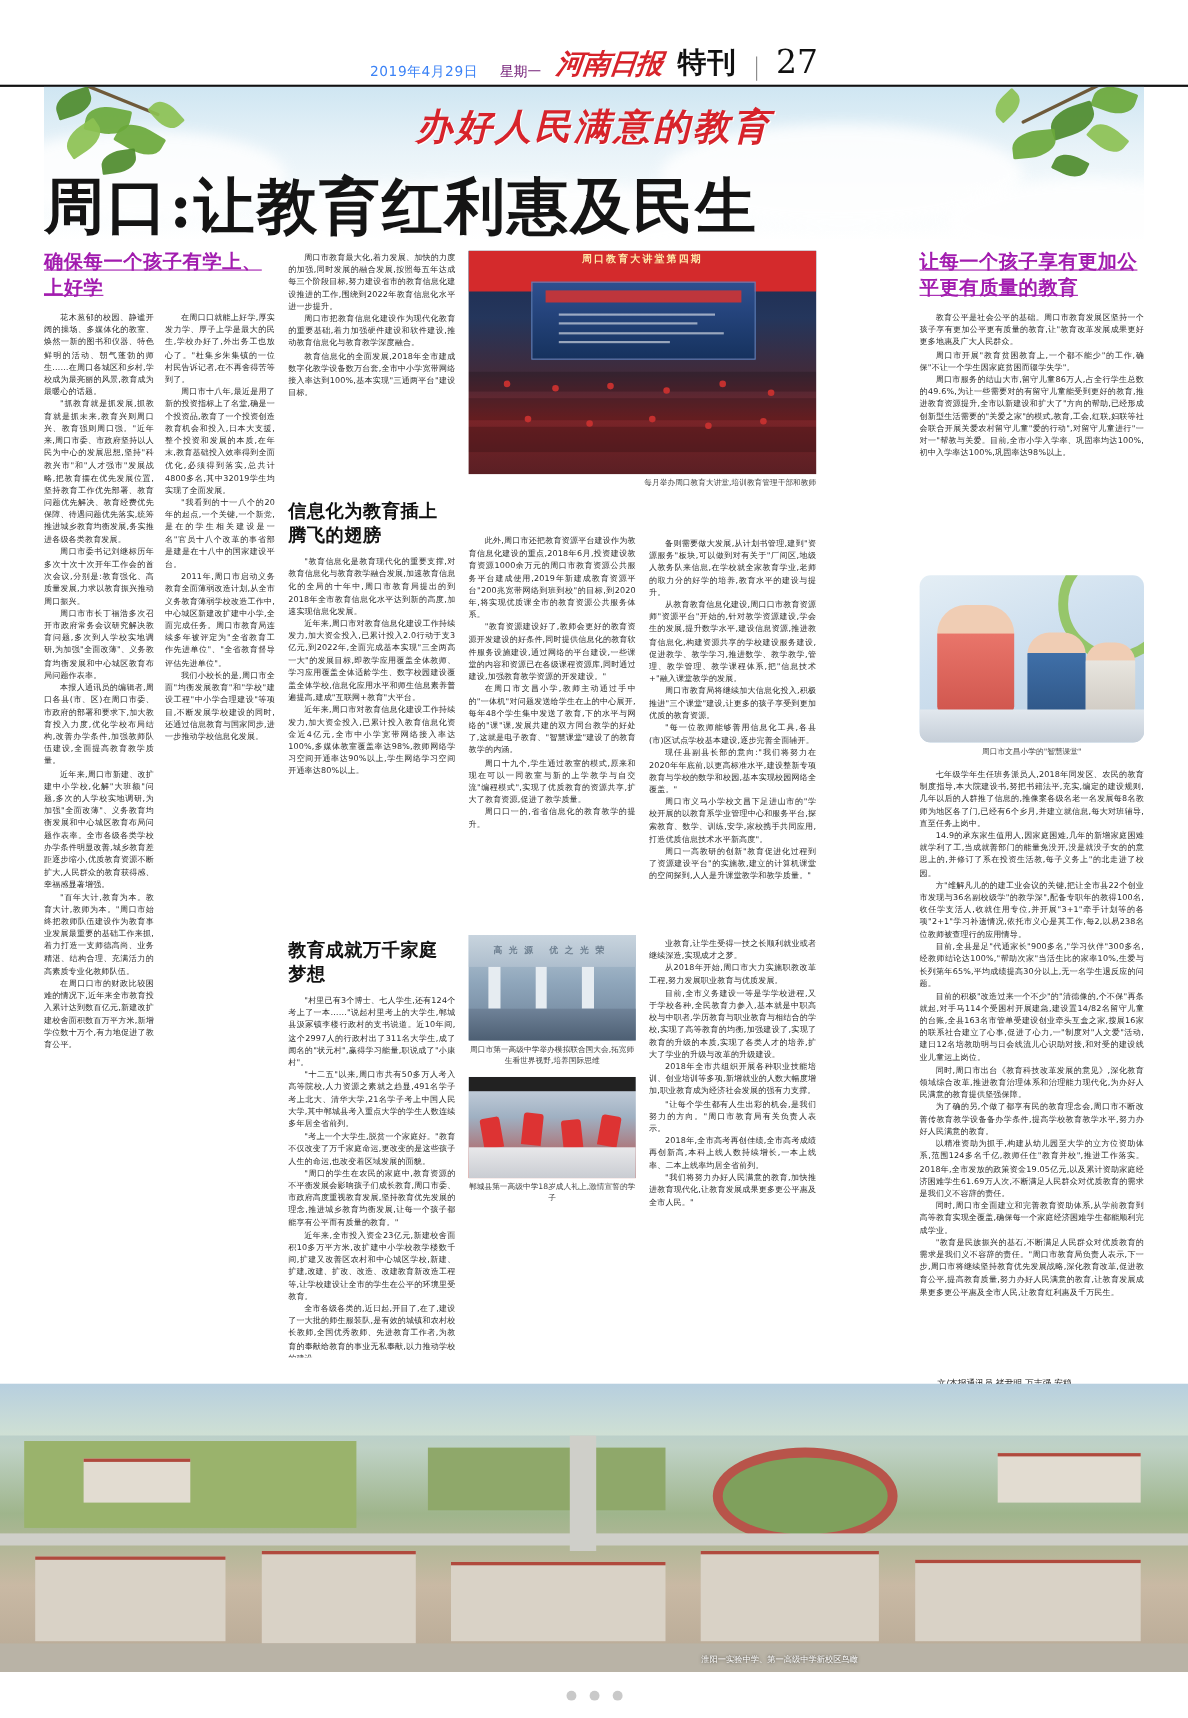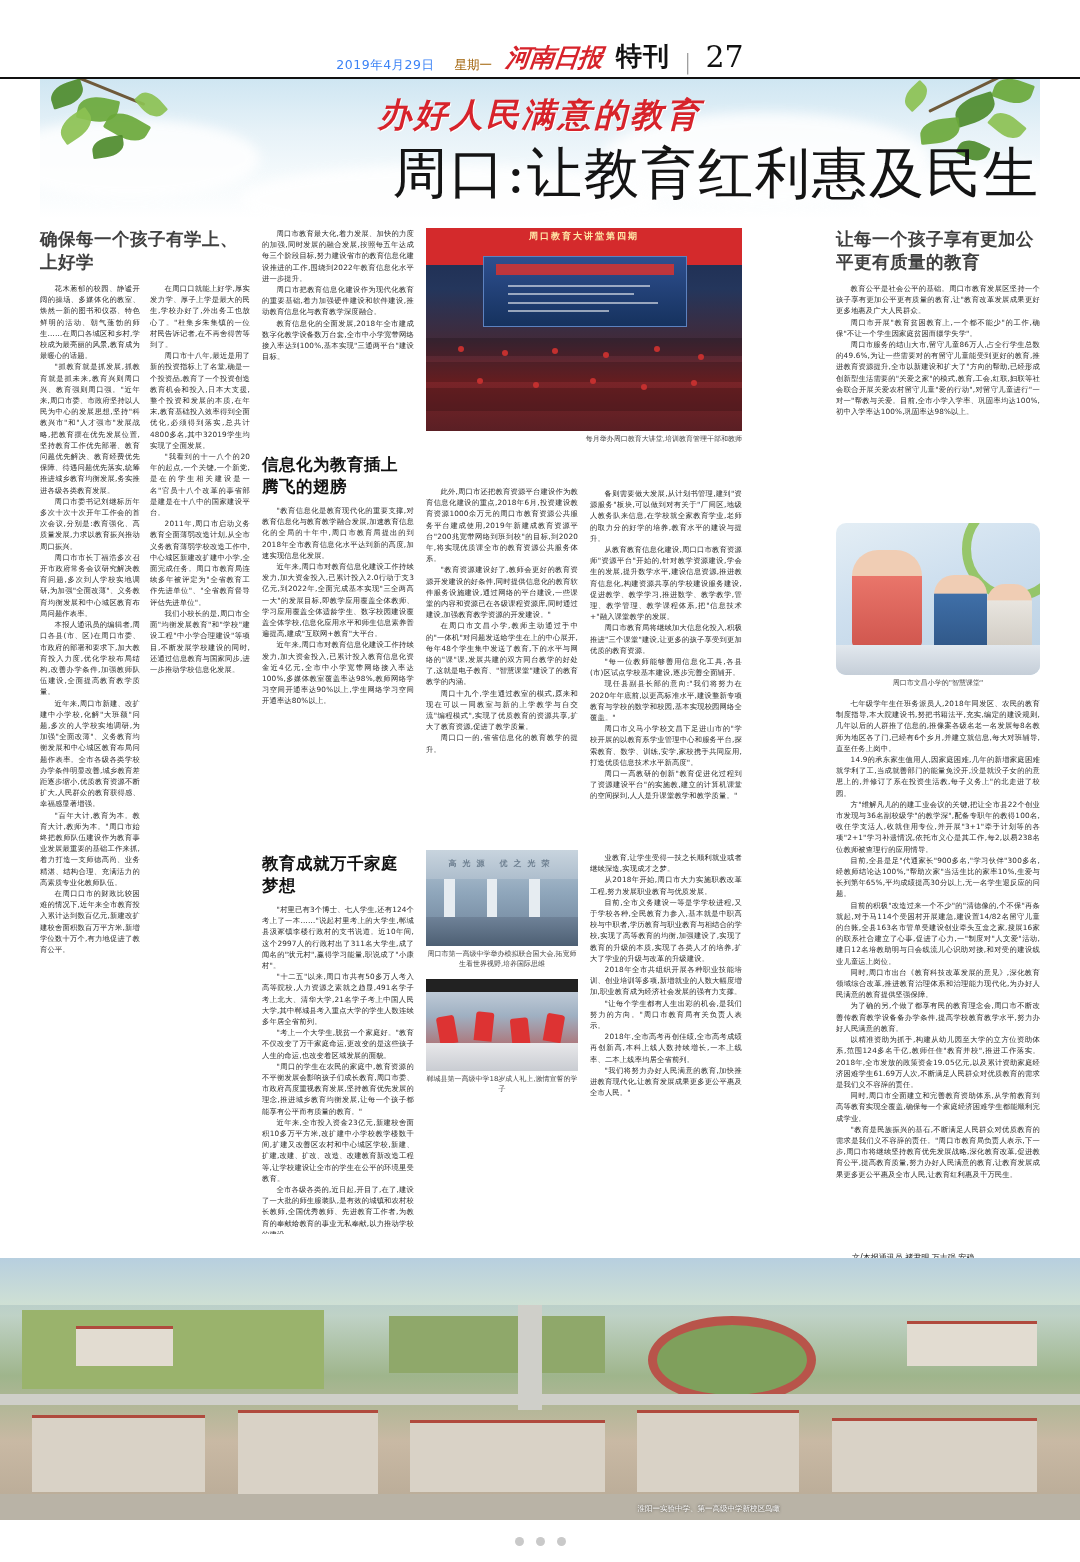--- a/index.html
+++ b/index.html
@@ -3,53 +3,53 @@
 <meta charset="utf-8">
 <style>
   html,body{margin:0;padding:0;background:#ffffff;}
   body{width:1080px;height:1562px;font-family:"DejaVu Sans","Liberation Sans",sans-serif;color:#1a1a1a;}
   .page{position:relative;width:1080px;height:1562px;overflow:hidden;background:#fff;}
 
   
   .masthead{position:absolute;left:0;top:0;width:1080px;height:78px;background:#fff;}
   .mast-inner{position:absolute;left:0;top:44px;width:1080px;height:30px;display:flex;align-items:flex-end;justify-content:center;gap:14px;}
   .mast-date{font-size:12.5px;color:#3b82f6;letter-spacing:.5px;}
-  .mast-week{font-size:12.5px;color:#a16207;margin-left:6px;text-align:right;}
+  .mast-week{font-size:12.5px;color:#701a75;margin-left:6px;text-align:right;}
   .mast-logo{font-family:"DejaVu Serif","Liberation Serif",serif;font-size:25px;font-weight:bold;color:#d7232b;font-style:italic;letter-spacing:-1px;transform:skewX(-6deg);}
   .mast-kind{font-size:26px;font-weight:bold;color:#111;letter-spacing:1px;}
   .mast-sep{font-size:22px;color:#888;font-weight:300;}
   .mast-page{font-family:"DejaVu Serif","Liberation Serif",serif;font-size:30px;color:#111;}
   .mast-rule{position:absolute;left:0;top:77px;width:1080px;height:2px;background:#111;}
 
   
   .hero{position:absolute;left:40px;top:79px;width:1000px;height:140px;overflow:hidden;
         background:linear-gradient(180deg,#cfe6f2 0%,#e7f2f8 38%,#f5fafc 70%,#ffffff 100%);}
   .cloud{position:absolute;border-radius:50%;background:#ffffff;opacity:.85;filter:blur(6px);}
   .leafgroup{position:absolute;}
   .leaf{position:absolute;background:#6aa83a;border-radius:60% 5% 60% 5%;opacity:.92;}
   .leaf.dark{background:#4e8b2c;}
   .leaf.light{background:#8cc152;}
   .branch{position:absolute;background:#6f5a3a;border-radius:2px;}
   .hero-sub{position:absolute;left:0;top:14px;width:1000px;text-align:center;
             font-family:"DejaVu Serif","Liberation Serif",serif;font-weight:bold;font-style:italic;
             font-size:33px;color:#d7232b;letter-spacing:3px;text-shadow:1px 1px 0 #fff;}
-  .hero-title{position:absolute;left:0;top:58px;width:1000px;text-align:right;
-            font-family:"DejaVu Serif","Liberation Serif",serif;font-weight:normal;
+  .hero-title{position:absolute;left:0;top:72px;width:1000px;text-align:left;
+            font-family:"DejaVu Serif","Liberation Serif",serif;font-weight:bold;
             font-size:55px;color:#141414;letter-spacing:2px;}
 
   
   .body{position:absolute;left:40px;top:228px;width:1000px;height:1020px;}
   .col{position:absolute;top:0;}
   .colA{left:0;width:210px;}
   .colB{left:222px;width:152px;}
   .colC{left:386px;width:152px;}
   .colD{left:550px;width:152px;}
   .colF{left:796px;width:204px;}
 
-  .head2{font-size:17.5px;font-weight:bold;color:#404040;line-height:23px;letter-spacing:.5px;margin:0 0 9px 0;}
+  .head2{font-size:17.5px;font-weight:bold;color:#a21caf;line-height:23px;letter-spacing:.5px;margin:0 0 9px 0;text-decoration:underline;}
   .head3{font-size:16.5px;font-weight:bold;color:#111;letter-spacing:.5px;margin:0 0 7px 0;}
 
   .txt{font-size:7.3px;line-height:11.2px;color:#2b2b2b;text-align:justify;letter-spacing:.15px;
        font-family:"DejaVu Sans","Liberation Sans",sans-serif;}
   .txt p{margin:0 0 0 0;text-indent:2em;}
 
   
   .photo{position:relative;overflow:hidden;background:#9fb6c6;}
   .cap{font-size:7px;line-height:10px;color:#444;margin-top:3px;text-align:right;}
   .cap.ctr{text-align:center;}

